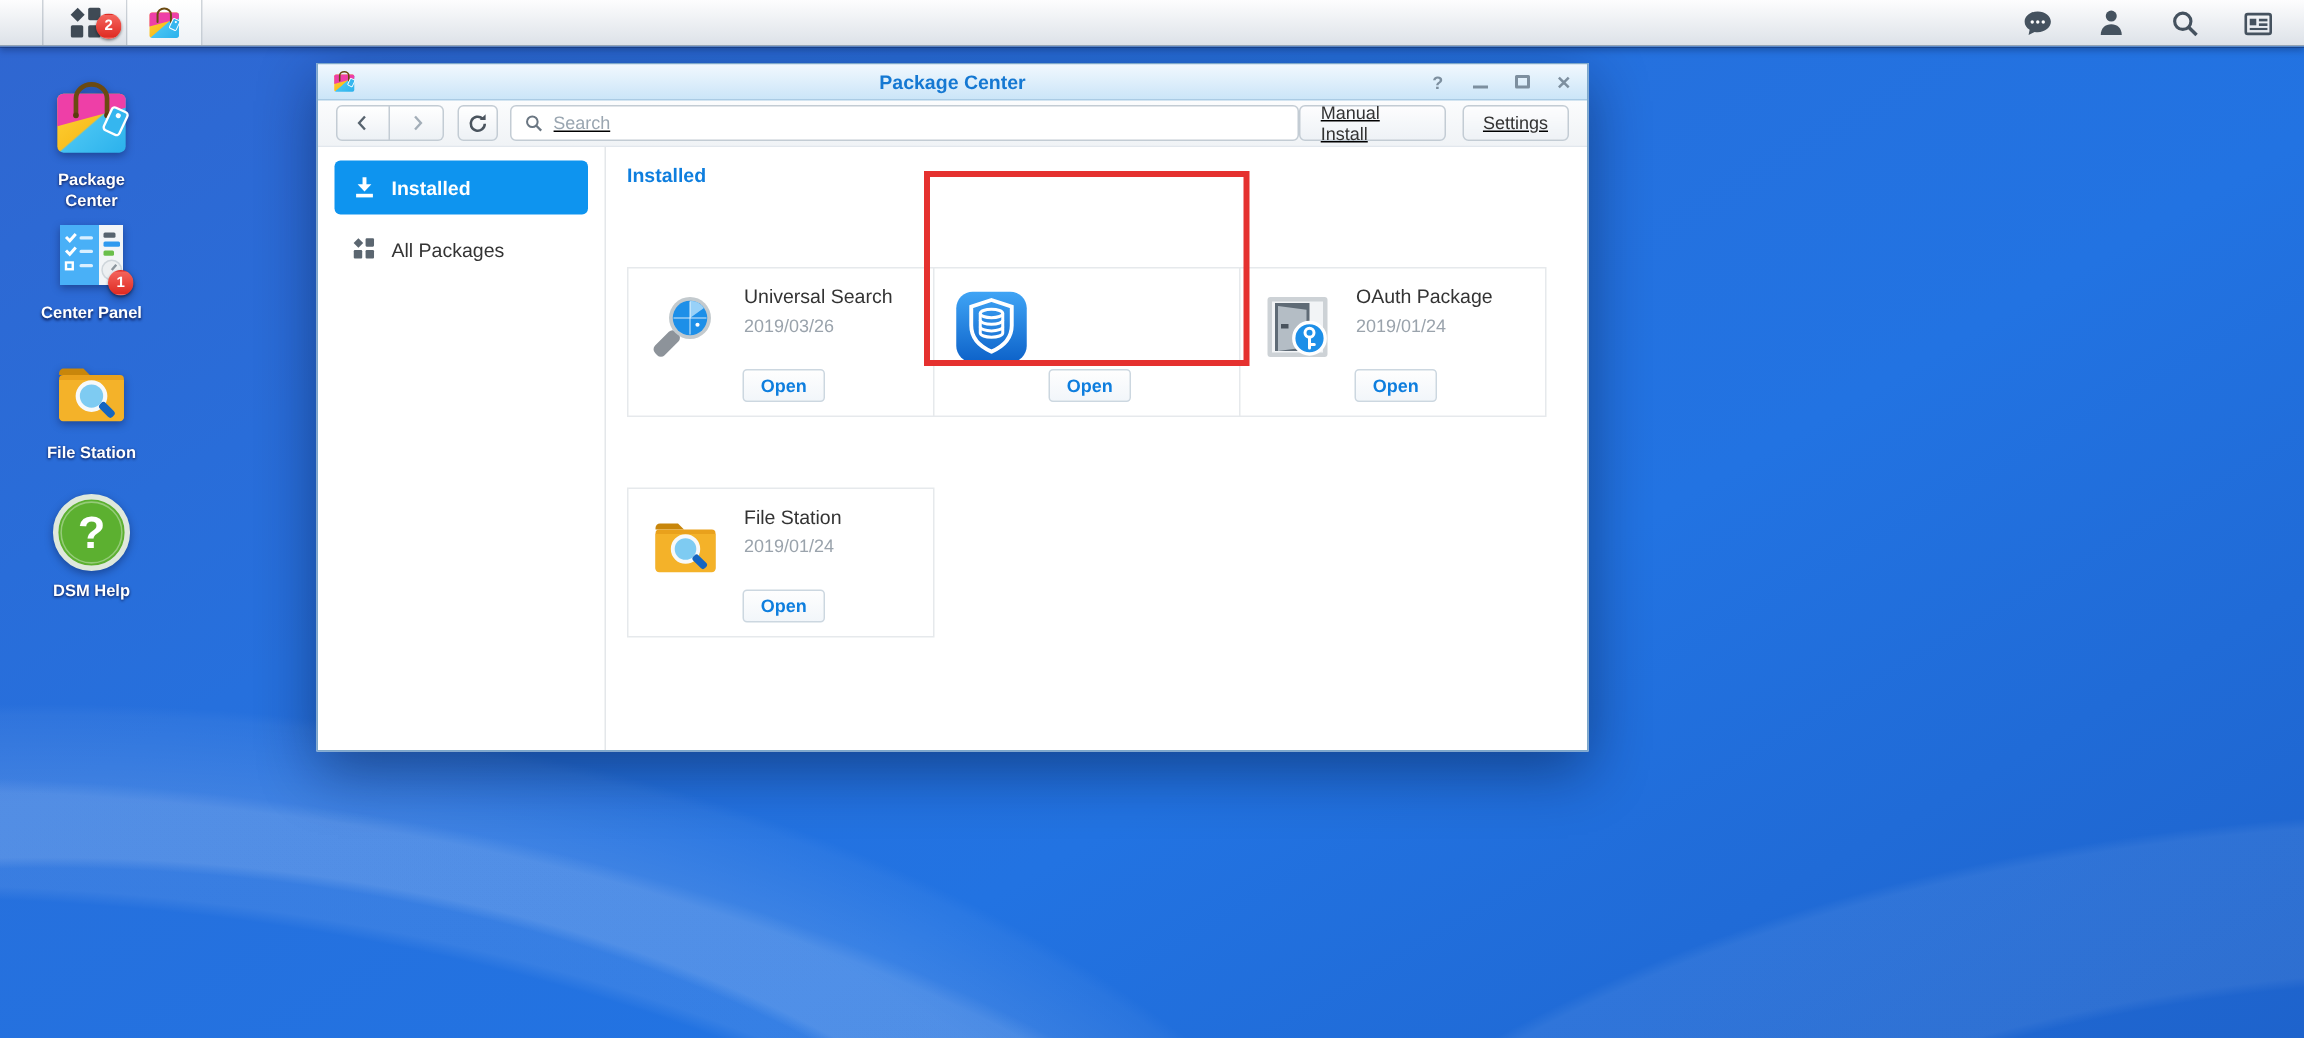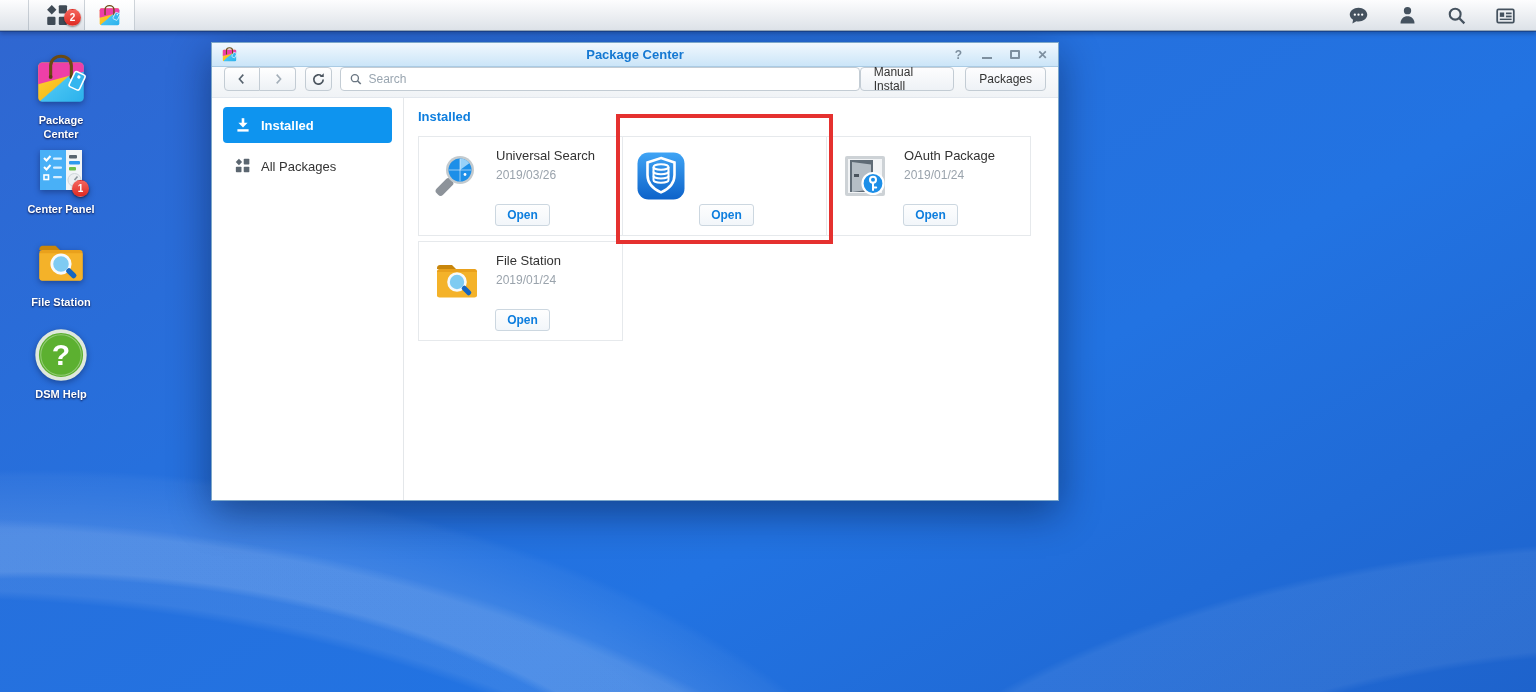--- a/index.html
+++ b/index.html
@@ -47,21 +47,21 @@
       border-bottom:1px solid #aacbe4; display:flex; align-items:center; position:relative; padding:0 9px; }
   .wtitle { position:absolute; left:0; right:0; text-align:center; color:#1578d2; font-weight:bold; font-size:13px; pointer-events:none; }
   .wcontrols { margin-left:auto; display:flex; gap:15px; z-index:2; align-items:center; color:#7d8f9f; }
   .wc { cursor:pointer; display:flex; align-items:center; justify-content:center; width:13px; height:14px; font-size:13px; }
   .glyph-help::before { content:"?"; font-weight:bold; font-size:12px; }
   .glyph-min { border-bottom:2px solid #7d8f9f; width:10px; height:8px; }
   .glyph-max { width:10px; height:9px; border:2px solid #7d8f9f; border-radius:1px; }
   .glyph-close::before { content:"✕"; font-size:12px; font-weight:bold; }
 
   .wtoolbar { height:31px; flex:0 0 31px; background:linear-gradient(#fbfcfd,#f0f3f6);
-      border-bottom:1px solid #e2e7ed; display:flex; padding:0 12px; }
+      border-bottom:1px solid #e2e7ed; display:flex; align-items:center; padding:0 12px;text-decoration:underline; }
   .navgroup { display:flex; }
   .nav-btn { width:36px; height:24px; background:linear-gradient(#ffffff,#edf1f5); border:1px solid #c3ccd4;
       display:flex; align-items:center; justify-content:center; color:#57636e; cursor:pointer; }
   .nav-btn.back { border-radius:4px 0 0 4px; }
   .nav-btn.fwd { border-radius:0 4px 4px 0; border-left:none; color:#a3aeb8; }
   .refresh-btn { width:28px; height:24px; margin-left:9px; border-radius:4px;
       background:linear-gradient(#ffffff,#edf1f5); border:1px solid #c3ccd4;
       display:flex; align-items:center; justify-content:center; cursor:pointer; }
   .searchbox { width:540px; height:24px; margin-left:8px; background:#fff; border:1px solid #c3ccd4;
       border-radius:4px; display:flex; align-items:center; padding:0 8px; gap:6px; }
@@ -77,21 +77,21 @@
       border-radius:4px; font-size:13px; color:#333; height:36px; cursor:pointer; }
   .side-item.selected { background:#0e94ef; color:#fff; font-weight:bold; }
   .side-item.plain { height:30px;align-items:center; }
   .side-ico { width:16px; height:16px; display:flex; color:#5b6670; }
   .side-item.selected .side-ico { color:#fff; }
 
   .content { flex:1; padding:11px 14px; position:relative; }
   .section-title { color:#0e7ede; font-size:13px; font-weight:bold; margin-bottom:12px; }
   .cards-row { display:flex; }
   .card { width:205px; height:100px; background:#fff; border:1px solid #e6e9ec; margin-right:-1px;
-      position:relative; padding:11px 0 0 13px; display:flex; cursor:pointer; }
+      position:relative; padding:11px 0 0 13px; display:flex; cursor:pointer;margin-top:42px; }
   .card .pic { width:50px; height:50px; flex:0 0 50px; margin-top:3px; }
   .card .txt { margin-left:14px; width:116px; }
   .pkg-name { font-size:13px; color:#333; line-height:1.3; }
   .pkg-date { font-size:12px; color:#9aa3ac; margin-top:3px; }
   .open-btn { position:absolute; left:76px; bottom:9px; width:55px; height:22px;
       background:linear-gradient(#fefefe,#f2f6fa); border:1px solid #ccd7e0; border-radius:3px;
       color:#0e7ede; font-weight:bold; font-size:12px; display:flex; align-items:center; justify-content:center; cursor:pointer; }
   .row2 { margin-top:5px; }
 
   .red-box { position:absolute; left:404px; top:71px; width:217px; height:130px;
@@ -282,21 +282,21 @@
     </div>
     <div class="searchbox">
       <svg viewBox="0 0 16 16" width="14" height="14">
           <circle cx="7" cy="7" r="4.2" stroke="#6a7682" stroke-width="1.6" fill="none"></circle>
           <path d="M10.2 10.2L14 14" stroke="#6a7682" stroke-width="1.8"></path>
         </svg>
       <input type="text" placeholder="Search" style="">
     </div>
     <div class="toolbar-right">
       <div class="tool-btn">Manual Install</div>
-      <div class="tool-btn">Packages</div>
+      <div class="tool-btn">Settings</div>
     </div>
   </div>
 
   <div class="wbody">
     <div class="sidebar">
       <div class="side-item selected">
         <span class="side-ico">
           <svg viewBox="0 0 16 16" width="16" height="16">
               <path d="M8 1.2v5.5" stroke="#fff" stroke-width="2.6"></path>
               <path d="M3.4 5.8l4.6 4.8 4.6-4.8z" fill="#fff"></path>

